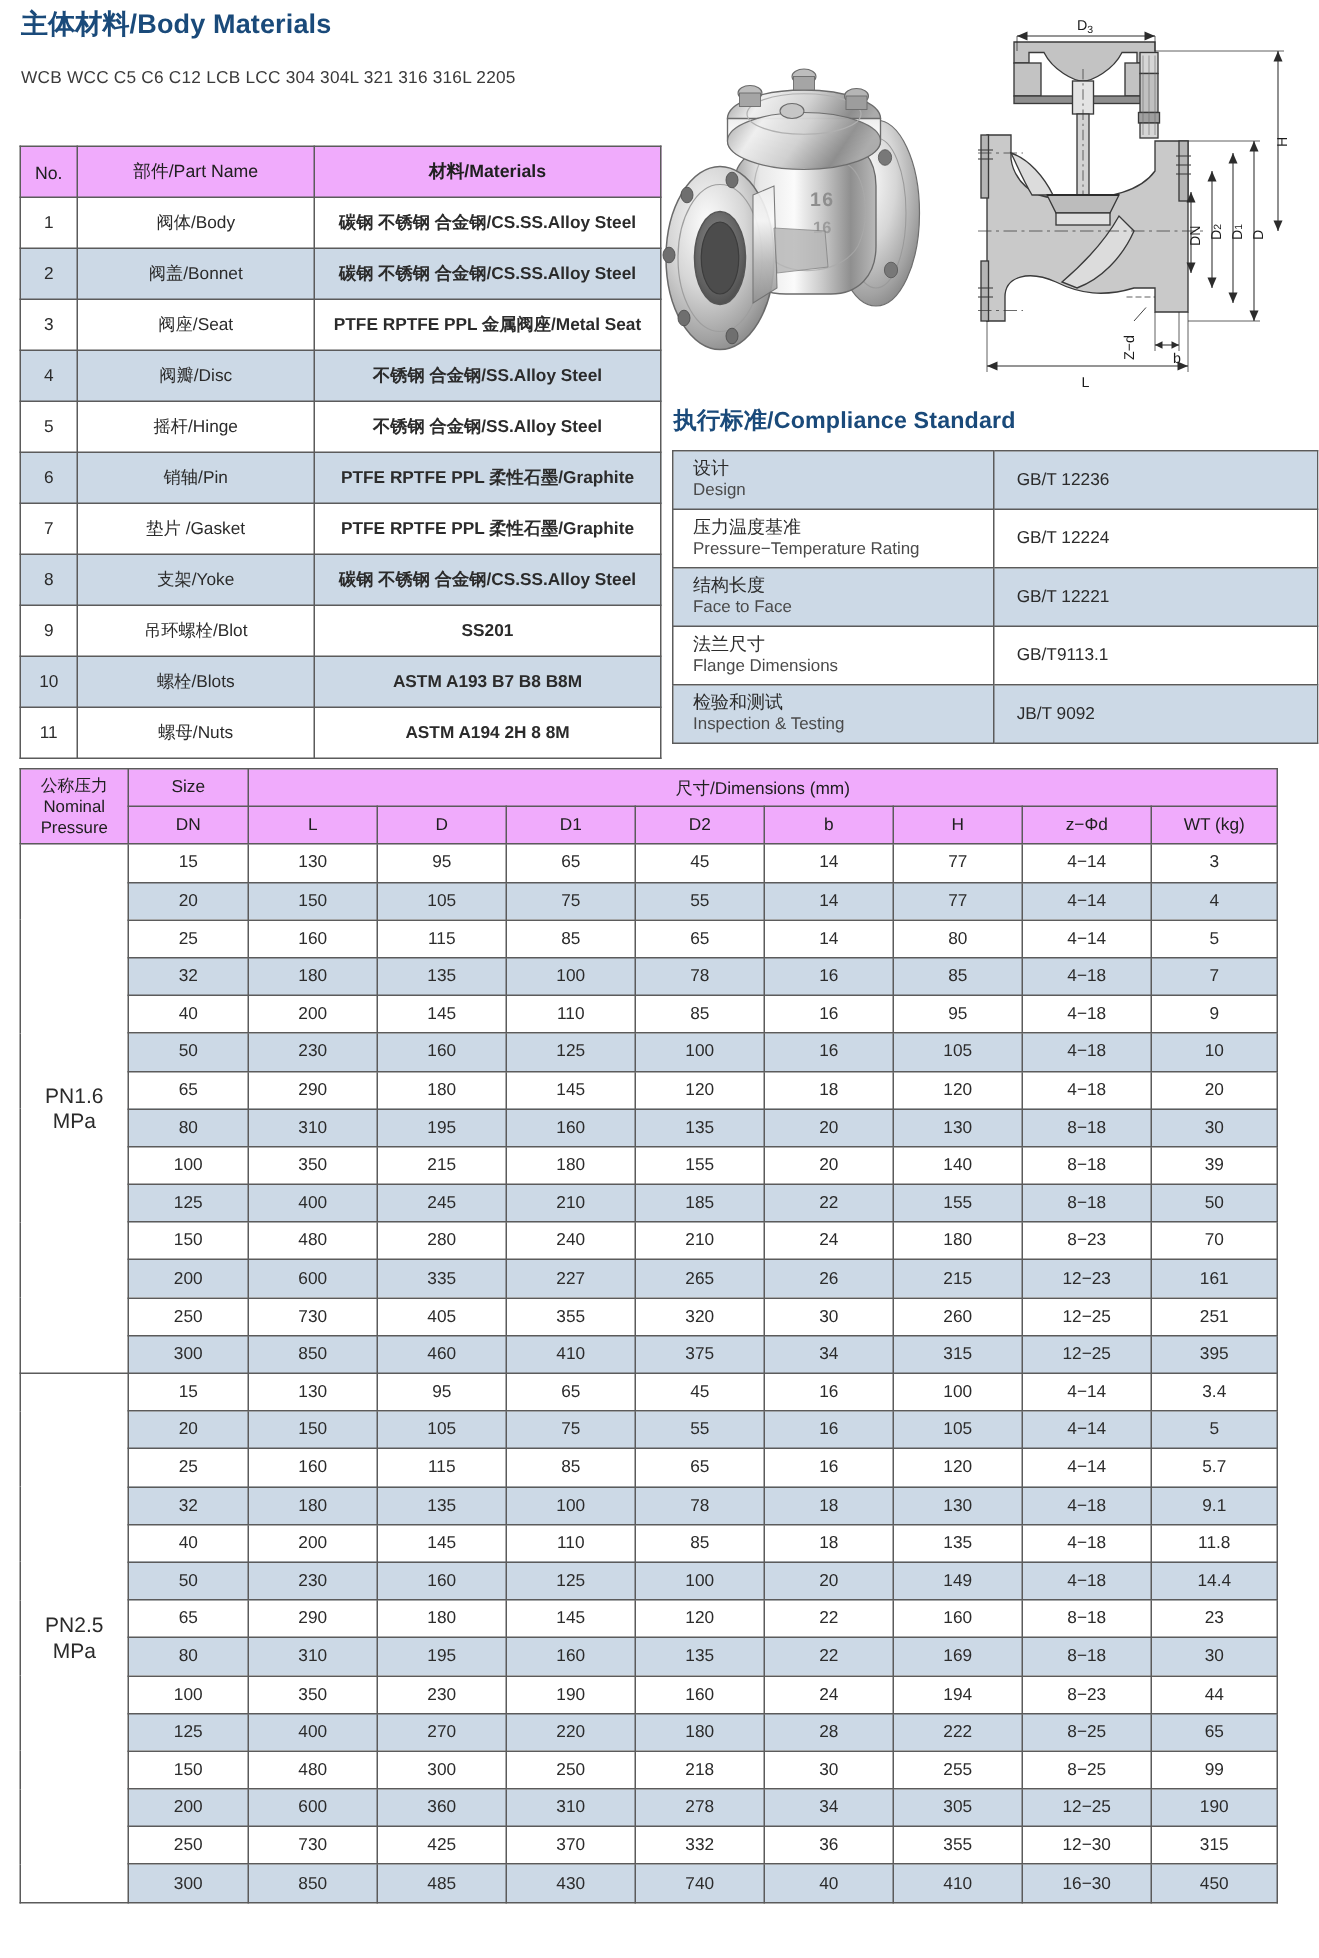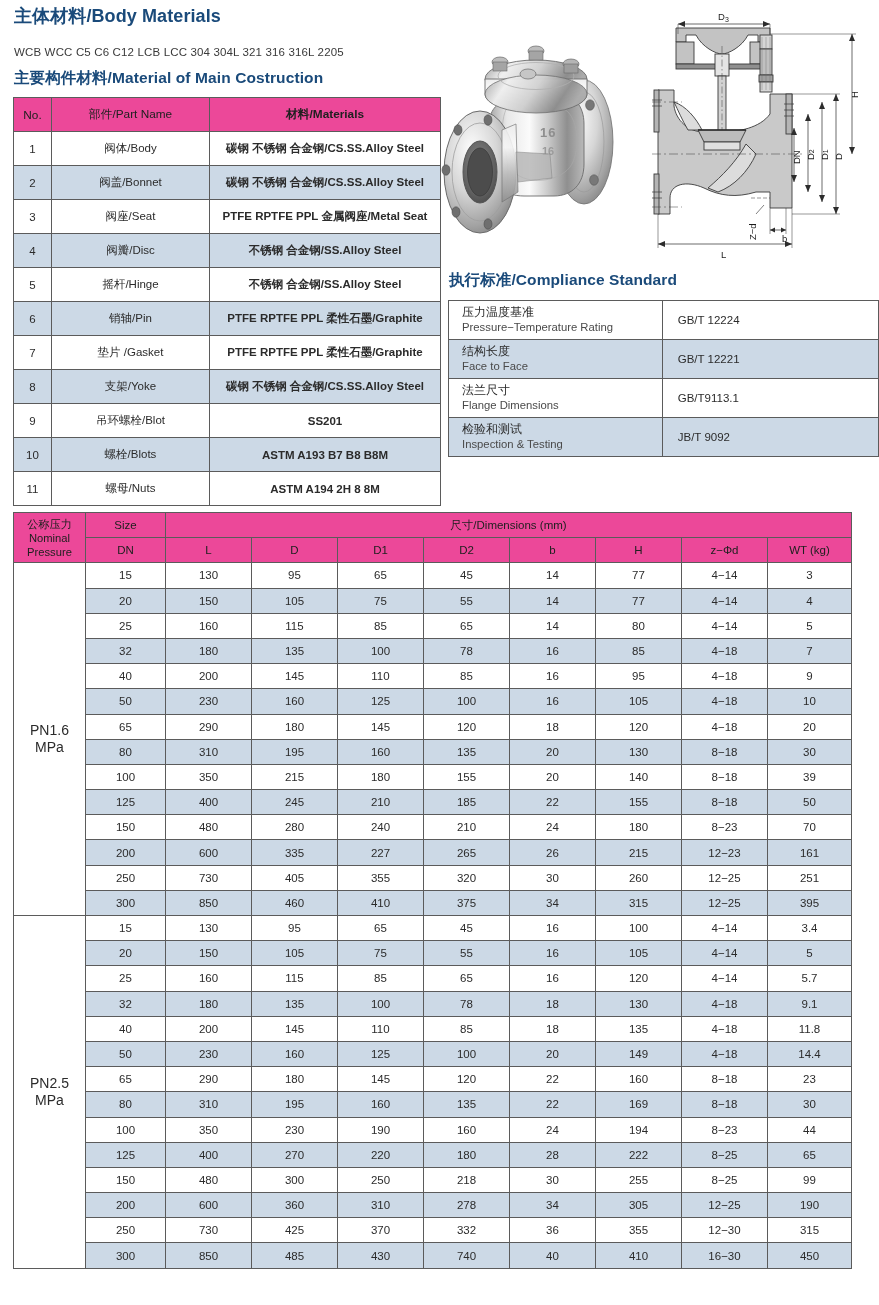--- a/index.html
+++ b/index.html
@@ -33,21 +33,21 @@
   table { border-collapse: collapse; }
   td, th {
     border: 1px solid #5b5b5b;
     font-weight: normal;
     color: #2b2b2b;
     text-align: center;
     vertical-align: middle;
     font-size: 11.5px;
     padding: 0 3px;
   }
-  .hdr { background: #ec4899; color: #202020; font-size: 11.8px; }
+  .hdr { background: #f0abfc; color: #202020; font-size: 11.8px; }
   .shade { background: #ccd9e6; }
   .white { background: #ffffff; }
 
   
   #body-materials { position: absolute; left: 14px; top: 4px; }
   #body-materials .sub-line { margin-top: 18px; }
 
   #mat-main-title { position: absolute; left: 14px; top: 68px; }
   #tbl-materials { position: absolute; left: 13px; top: 97px; }
   #tbl-materials td { height: 34px; }
@@ -80,21 +80,20 @@
 </head>
 <body>
 
 <div class="page">
 
   <div id="body-materials">
     <div class="sec-title">主体材料/Body Materials</div>
     <div class="sub-line">WCB WCC C5 C6 C12 LCB LCC 304 304L 321 316 316L 2205</div>
   </div>
 
-  <div id="mat-main-title" class="sec-title big">主要构件材料/Material of Main Costruction</div>
 
   <table id="tbl-materials">
     <thead>
       <tr>
         <td class="hdr c-no">No.</td>
         <td class="hdr c-part">部件/Part Name</td>
         <td class="hdr c-mat">材料/Materials</td>
       </tr>
     </thead>
     <tbody>
@@ -153,20 +152,27 @@
           <td class="c-part white">螺母/Nuts</td>
           <td class="c-mat white">ASTM A194 2H 8 8M</td>
         </tr>
       </tbody>
   </table>
 
   <div id="compliance-title" class="sec-title big">执行标准/Compliance Standard</div>
 
   <table id="tbl-compliance">
     <tbody>
+        <tr>
+          <td class="c-item shade">
+            <span class="cn">设计</span>
+            <span class="en">Design</span>
+          </td>
+          <td class="c-std shade">GB/T 12236</td>
+        </tr>
         <tr>
           <td class="c-item white">
             <span class="cn">压力温度基准</span>
             <span class="en">Pressure−Temperature Rating</span>
           </td>
           <td class="c-std white">GB/T 12224</td>
         </tr>
         <tr>
           <td class="c-item shade">
             <span class="cn">结构长度</span>

